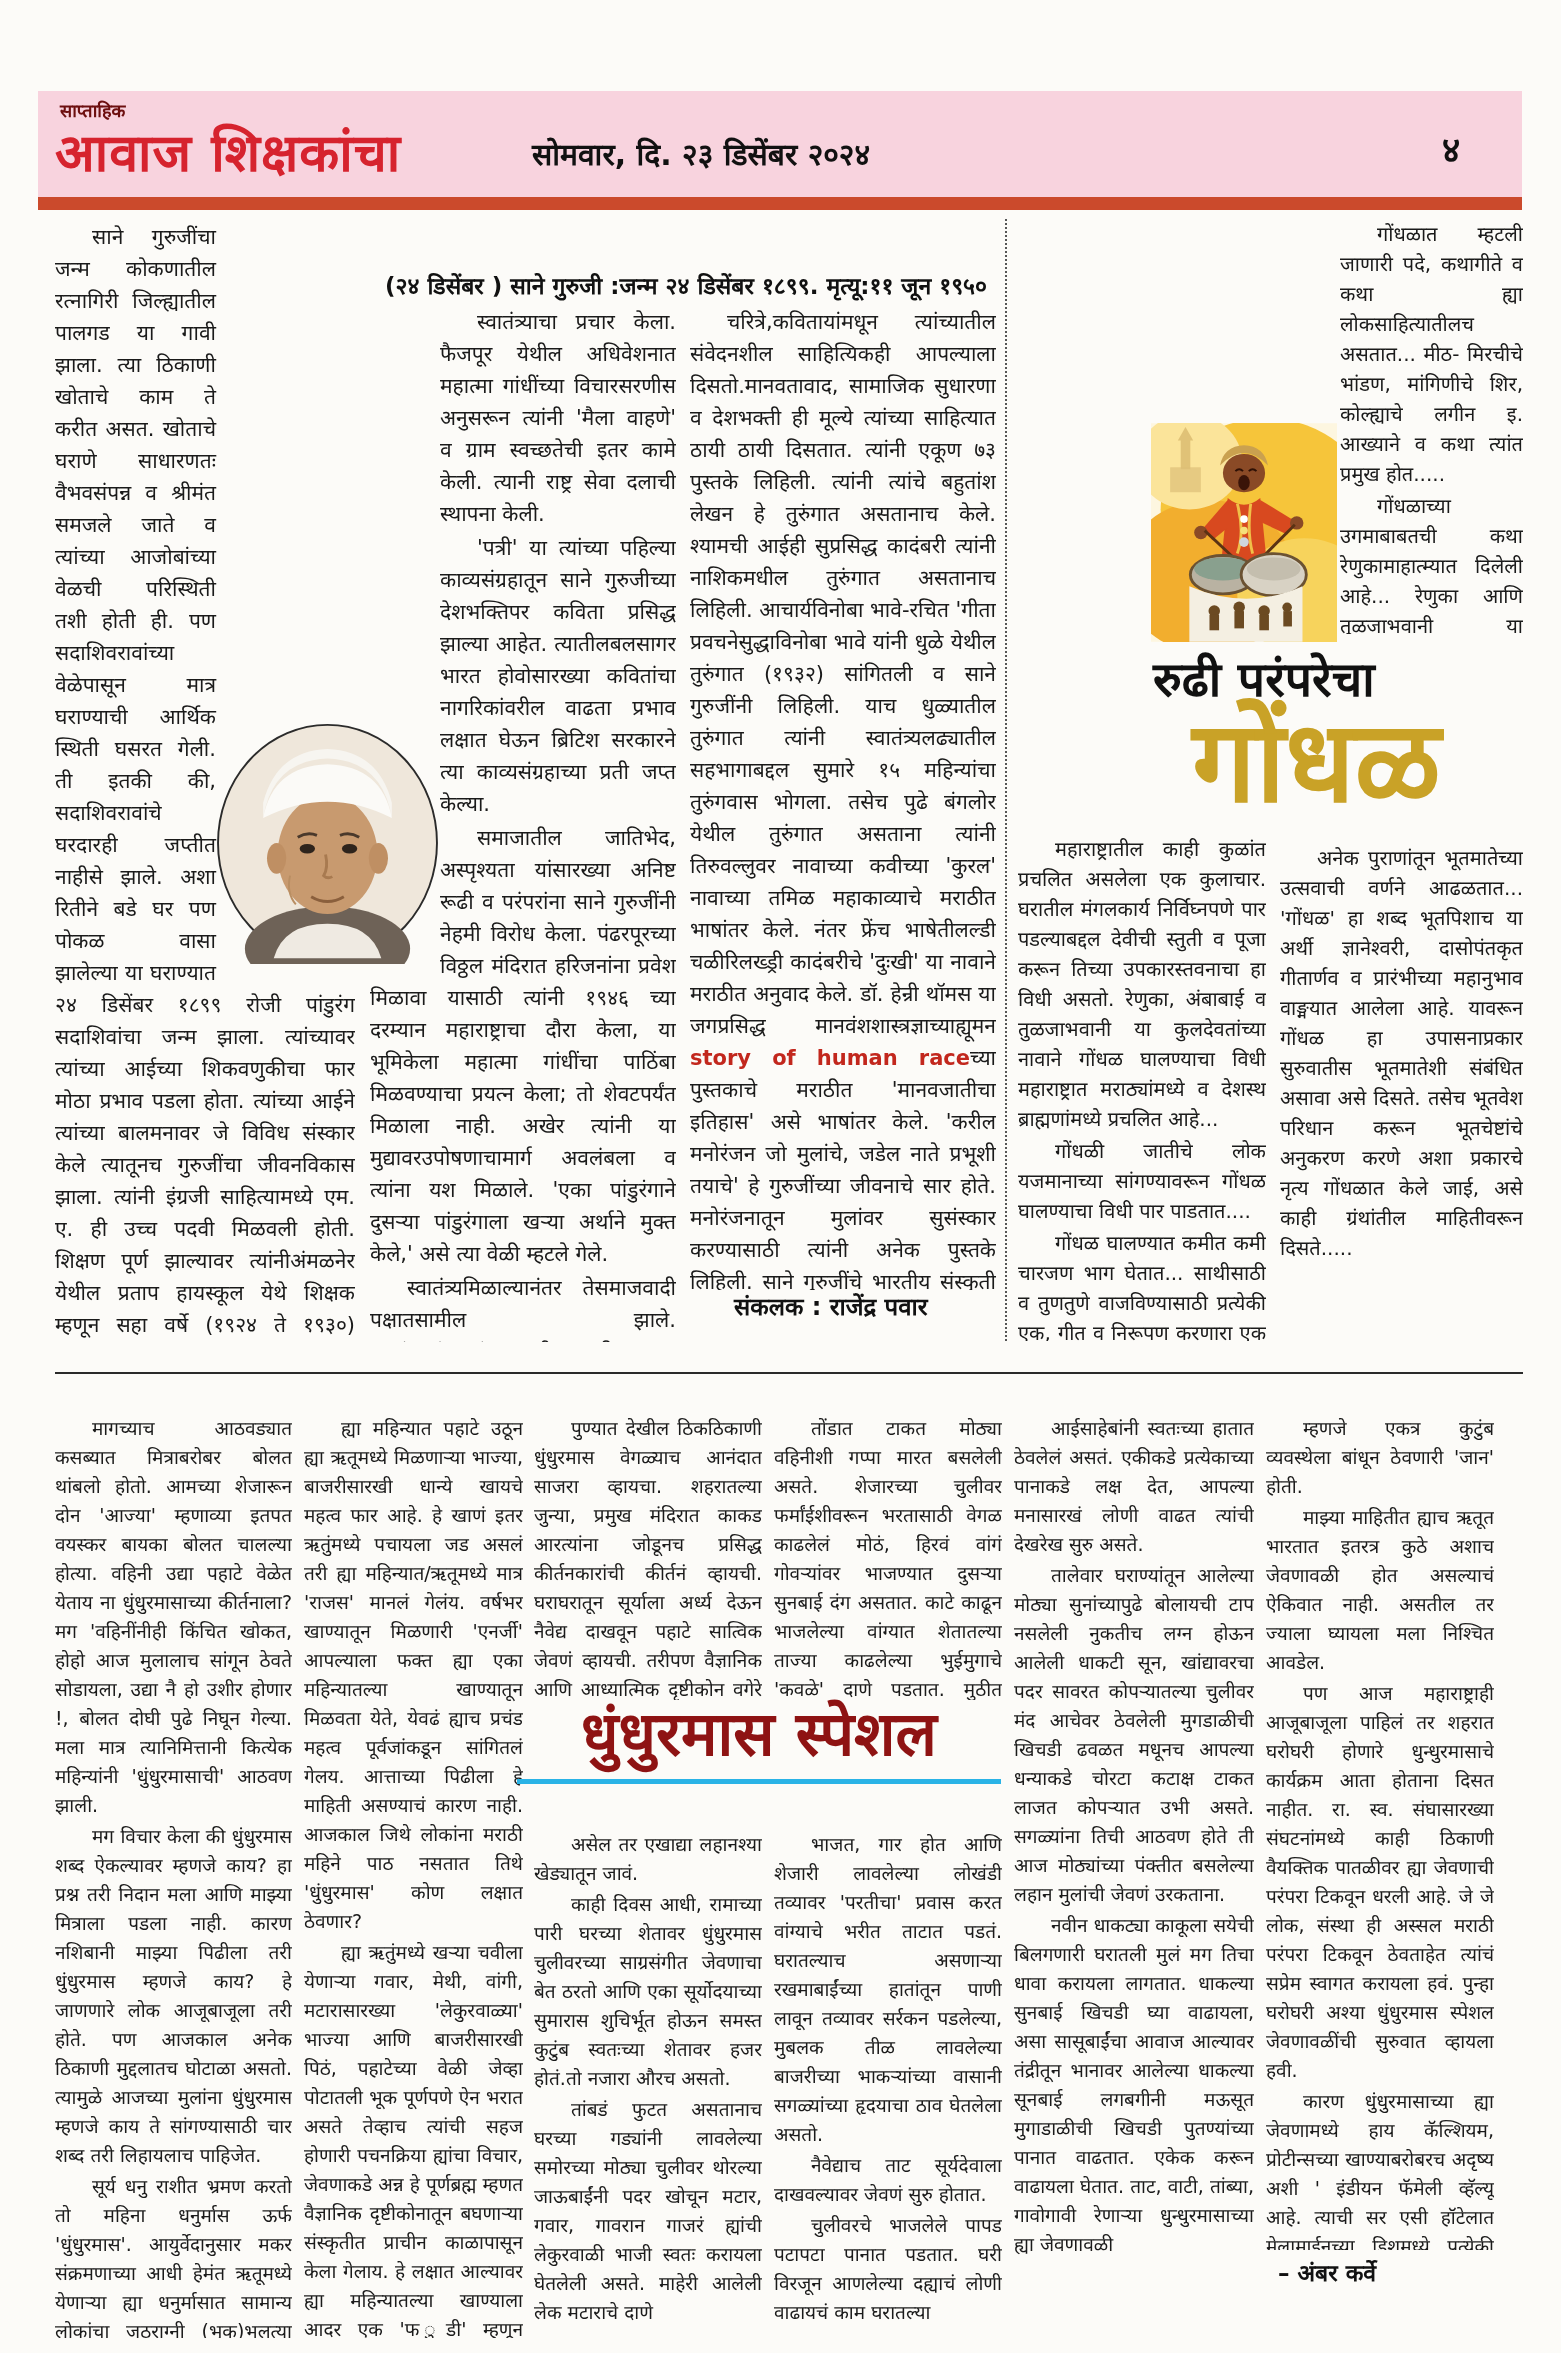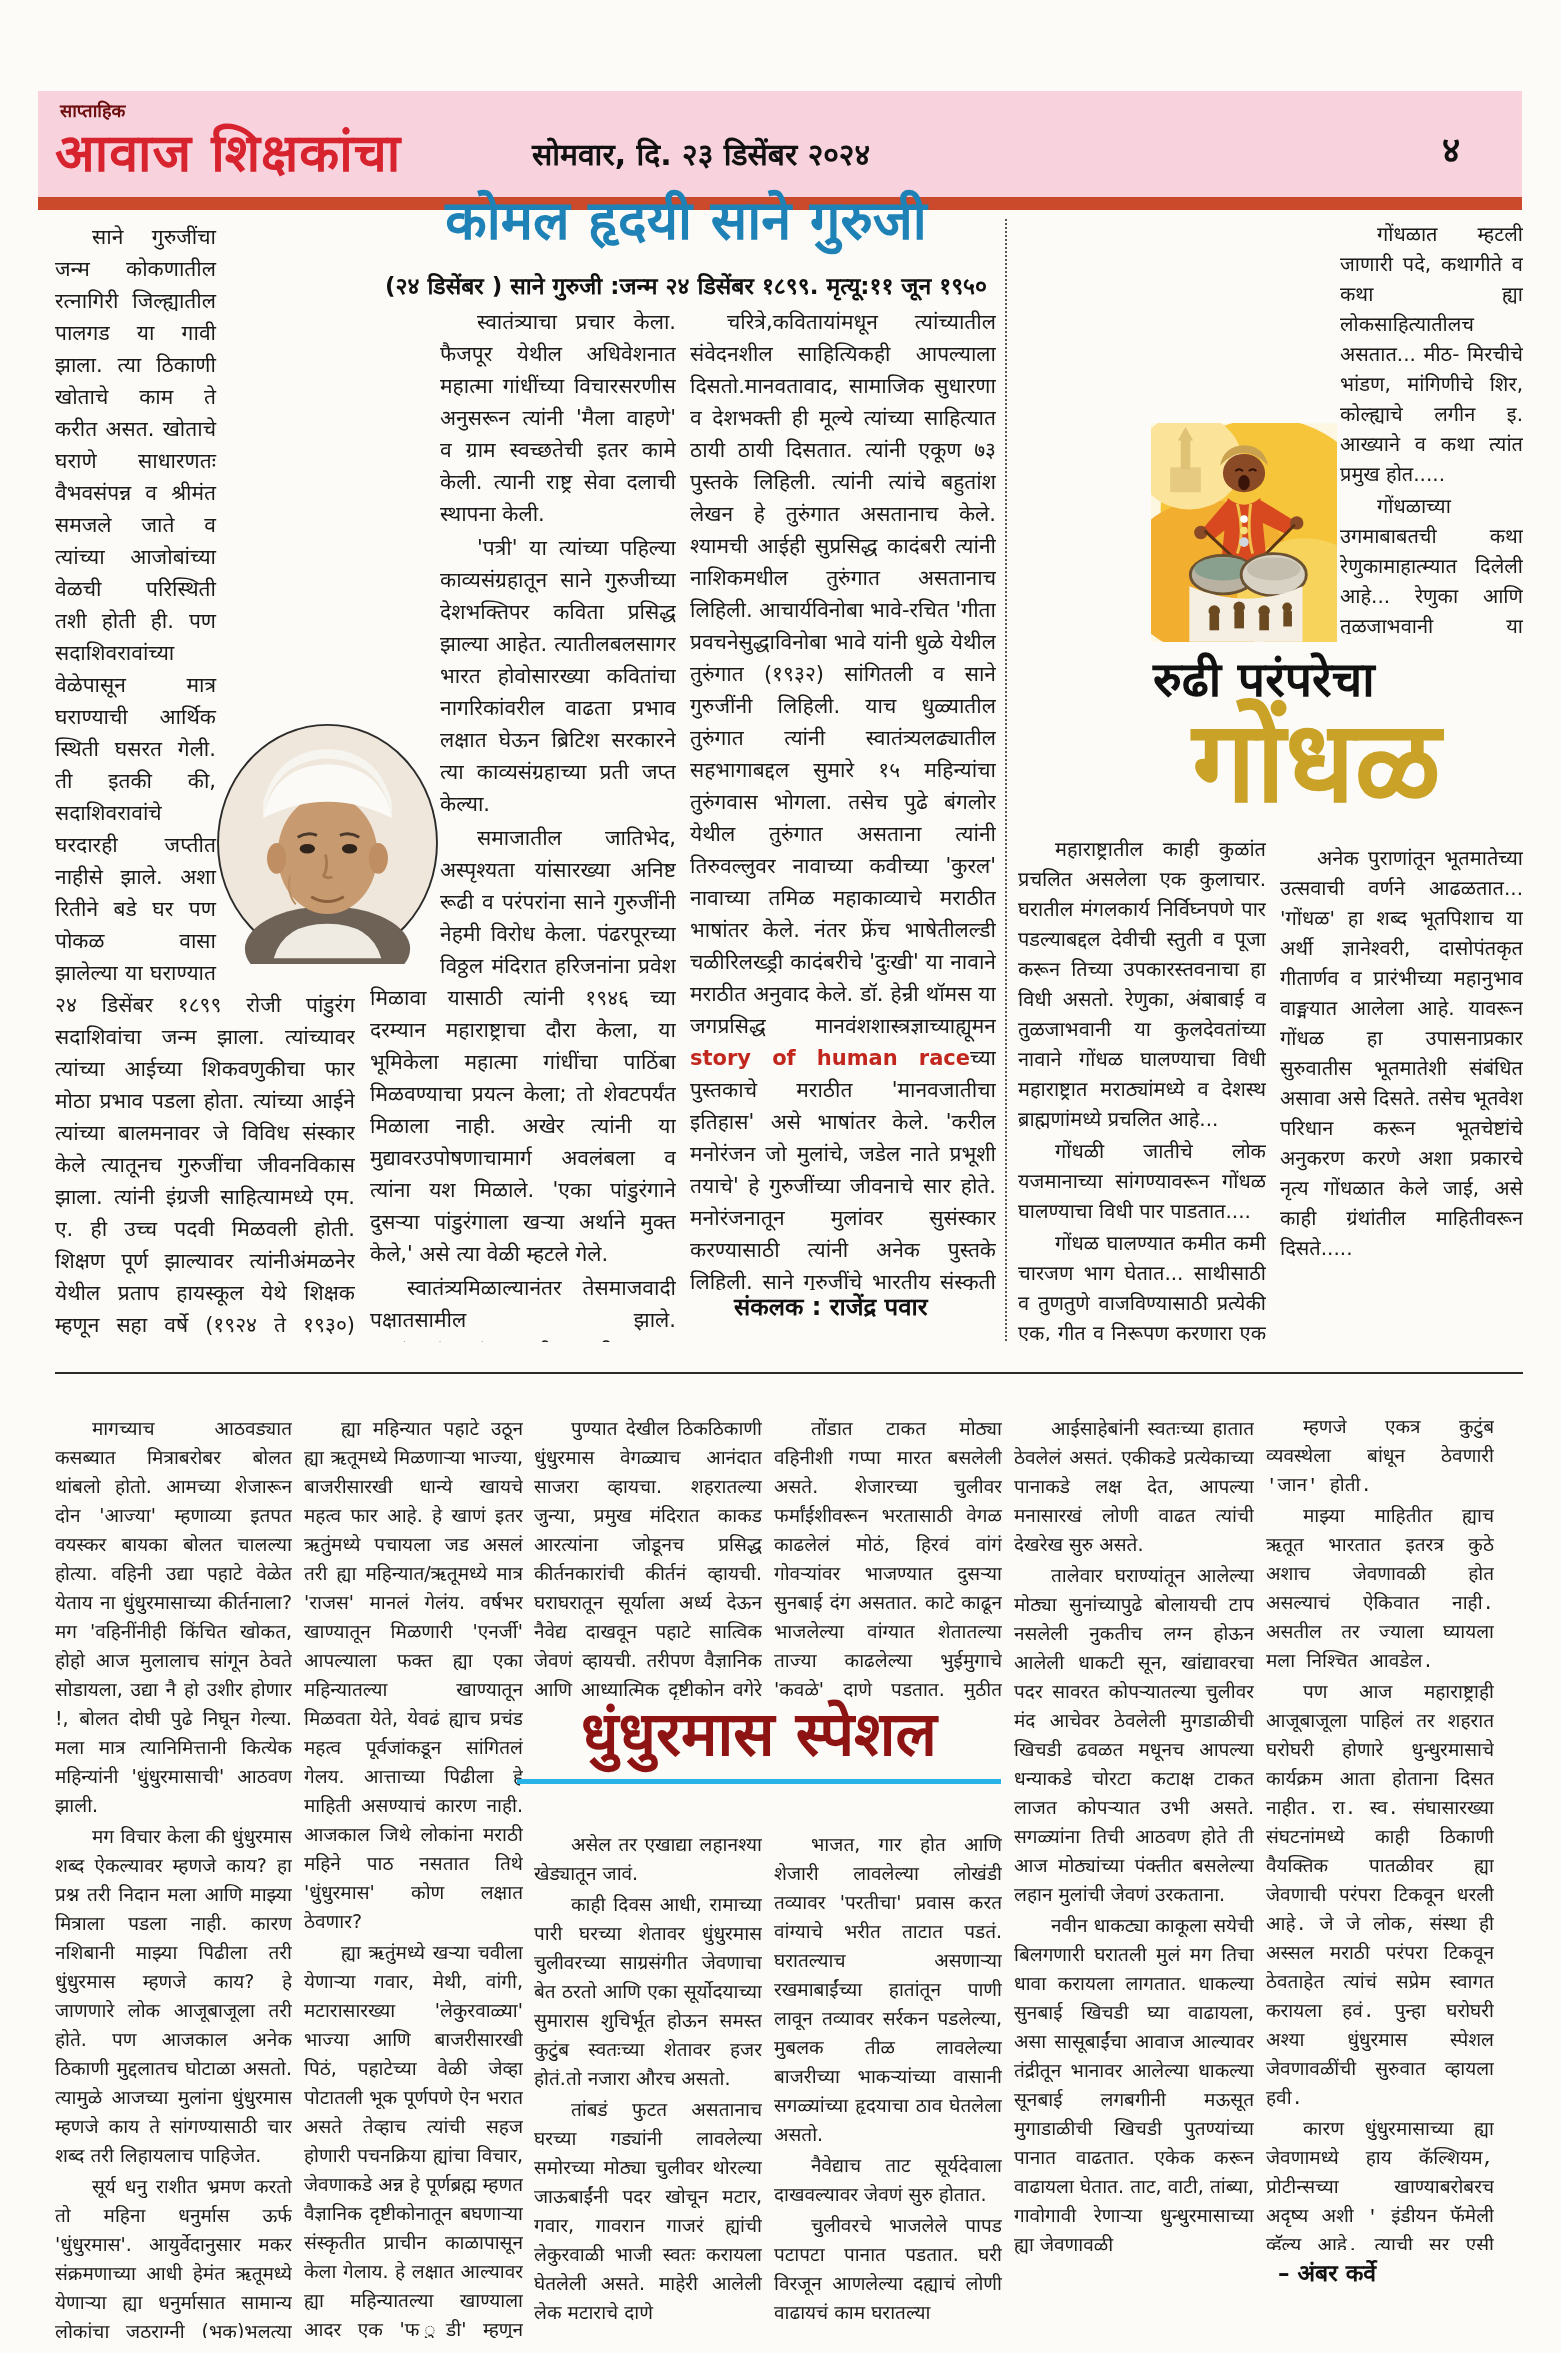--- a/index.html
+++ b/index.html
@@ -50,21 +50,20 @@
 
 <div class="page">
 
   <div class="header-band"></div>
   <div class="masthead-tagline">साप्ताहिक</div>
   <div class="masthead-title">आवाज शिक्षकांचा</div>
   <div class="header-date">सोमवार, दि. २३ डिसेंबर २०२४</div>
   <div class="page-number">४</div>
   <div class="header-rule"></div>
 
-  <div class="a1-headline">कोमल हृदयी साने गुरुजी</div>
   <div class="a1-subhead">(२४ डिसेंबर )   साने गुरुजी :जन्म २४ डिसेंबर १८९९.   मृत्यू:११ जून १९५०</div>
 
   <div class="col t-body" style="left:55px;top:221px;width:300px;height:1120px;">
     <div class="cut cut-r" style="width:139px;height:246px;margin-top:501px;"></div>
   <p class="para">साने गुरुजींचा जन्म कोकणातील रत्नागिरी जिल्ह्यातील पालगड या गावी झाला. त्या ठिकाणी खोताचे काम ते करीत असत. खोताचे घराणे साधारणतः वैभवसंपन्न व श्रीमंत समजले जाते व त्यांच्या आजोबांच्या वेळची परिस्थिती तशी होती ही. पण सदाशिवरावांच्या वेळेपासून मात्र घराण्याची आर्थिक स्थिती घसरत गेली. ती इतकी की, सदाशिवरावांचे घरदारही जप्तीत नाहीसे झाले. अशा रितीने बडे घर पण पोकळ वासा झालेल्या या घराण्यात २४ डिसेंबर १८९९ रोजी पांडुरंग सदाशिवांचा जन्म झाला. त्यांच्यावर त्यांच्या आईच्या शिकवणुकीचा फार मोठा प्रभाव पडला होता. त्यांच्या आईने त्यांच्या बालमनावर जे विविध संस्कार केले त्यातूनच गुरुजींचा जीवनविकास झाला. त्यांनी इंग्रजी साहित्यामध्ये एम. ए. ही उच्च पदवी मिळवली होती. शिक्षण पूर्ण झाल्यावर त्यांनीअंमळनेर येथील प्रताप हायस्कूल येथे शिक्षक म्हणून सहा वर्षे (१९२४ ते १९३०) नोकरी केली. प्रताप हायस्कूलच्या वसतिगृहाची जबाबदारी सांभाळताना त्यांच्यातील शिक्षकाला अधिक वाव मिळाला. त्यांनी वसतिगृहातील विद्यार्थ्यांना स्वतःच्या उदाहरणातून स्वावलंबनाचे धडे दिले, सेवावृत्तीशिकवली. अंमळनेर येथील प्रताप तत्त्वज्ञान केंद्रयेथे त्यांनी तत्त्वज्ञानाचा अभ्यासही केला.</p>
     </div>
 
   <div class="col t-body" style="left:370px;top:306px;width:306px;height:1036px;">
     <div class="cut cut-l" style="width:70px;height:246px;margin-top:417px;"></div>
   <p class="para">स्वातंत्र्याचा प्रचार केला. फैजपूर येथील अधिवेशनात महात्मा गांधींच्या विचारसरणीस अनुसरून त्यांनी 'मैला वाहणे' व ग्राम स्वच्छतेची इतर कामे केली. त्यानी राष्ट्र सेवा दलाची स्थापना केली.</p>
@@ -202,21 +201,21 @@
       <p class="para">नैवेद्याच ताट सूर्यदेवाला दाखवल्यावर जेवणं सुरु होतात.</p>
       <p class="para">चुलीवरचे भाजलेले पापड पटापटा पानात पडतात. घरी विरजून आणलेल्या दह्याचं लोणी वाढायचं काम घरातल्या</p>
     </div>
 
   <div class="col t-bottom" style="left:1014px;top:1414px;width:240px;height:924px;">
       <p class="para">आईसाहेबांनी स्वतःच्या हातात ठेवलेलं असतं. एकीकडे प्रत्येकाच्या पानाकडे लक्ष देत, आपल्या मनासारखं लोणी वाढत त्यांची देखरेख सुरु असते.</p>
       <p class="para">तालेवार घराण्यांतून आलेल्या मोठ्या सुनांच्यापुढे बोलायची टाप नसलेली नुकतीच लग्न होऊन आलेली धाकटी सून, खांद्यावरचा पदर सावरत कोपऱ्यातल्या चुलीवर मंद आचेवर ठेवलेली मुगडाळीची खिचडी ढवळत मधूनच आपल्या धन्याकडे चोरटा कटाक्ष टाकत लाजत कोपऱ्यात उभी असते. सगळ्यांना तिची आठवण होते ती आज मोठ्यांच्या पंक्तीत बसलेल्या लहान मुलांची जेवणं उरकताना.</p>
       <p class="para">नवीन धाकट्या काकूला सयेची बिलगणारी घरातली मुलं मग तिचा धावा करायला लागतात. धाकल्या सुनबाई खिचडी घ्या वाढायला, असा सासूबाईंचा आवाज आल्यावर तंद्रीतून भानावर आलेल्या धाकल्या सूनबाई लगबगीनी मऊसूत मुगाडाळीची खिचडी पुतण्यांच्या पानात वाढतात. एकेक करून वाढायला घेतात. ताट, वाटी, तांब्या, गावोगावी रेणाऱ्या धुन्धुरमासाच्या ह्या जेवणावळी</p>
     </div>
 
-  <div class="col t-bottom" style="left:1266px;top:1414px;width:228px;height:836px;font-family:Liberation Mono, monospace;">
+  <div class="col t-bottom" style="left:1266px;top:1414px;width:228px;height:836px;">
       <p class="para">म्हणजे एकत्र कुटुंब व्यवस्थेला बांधून ठेवणारी 'जान' होती.</p>
       <p class="para">माझ्या माहितीत ह्याच ऋतूत भारतात इतरत्र कुठे अशाच जेवणावळी होत असल्याचं ऐकिवात नाही. असतील तर ज्याला घ्यायला मला निश्चित आवडेल.</p>
       <p class="para">पण आज महाराष्ट्राही आजूबाजूला पाहिलं तर शहरात घरोघरी होणारे धुन्धुरमासाचे कार्यक्रम आता होताना दिसत नाहीत. रा. स्व. संघासारख्या संघटनांमध्ये काही ठिकाणी वैयक्तिक पातळीवर ह्या जेवणाची परंपरा टिकवून धरली आहे. जे जे लोक, संस्था ही अस्सल मराठी परंपरा टिकवून ठेवताहेत त्यांचं सप्रेम स्वागत करायला हवं. पुन्हा घरोघरी अश्या धुंधुरमास स्पेशल जेवणावळींची सुरुवात व्हायला हवी.</p>
       <p class="para">कारण धुंधुरमासाच्या ह्या जेवणामध्ये हाय कॅल्शियम, प्रोटीन्सच्या खाण्याबरोबरच अदृष्य अशी ' इंडीयन फॅमेली व्हॅल्यू आहे. त्याची सर एसी हॉटेलात मेलामाईनच्या डिशमध्ये प्रत्येकी १२५ ग्रॅम पंजाबी भाजी, बटर रोटी आणि जीरा राईस खाऊन, वरती प्रत्येकी एक स्कूप आईसक्रिमवर सांगता होणाऱ्या शहरी गेट टू-गेदर्सना येणं केवळ अशक्य.</p>
     </div>
 
   <div class="a3-signature">– अंबर कर्वे</div>
 
 </div>
 

